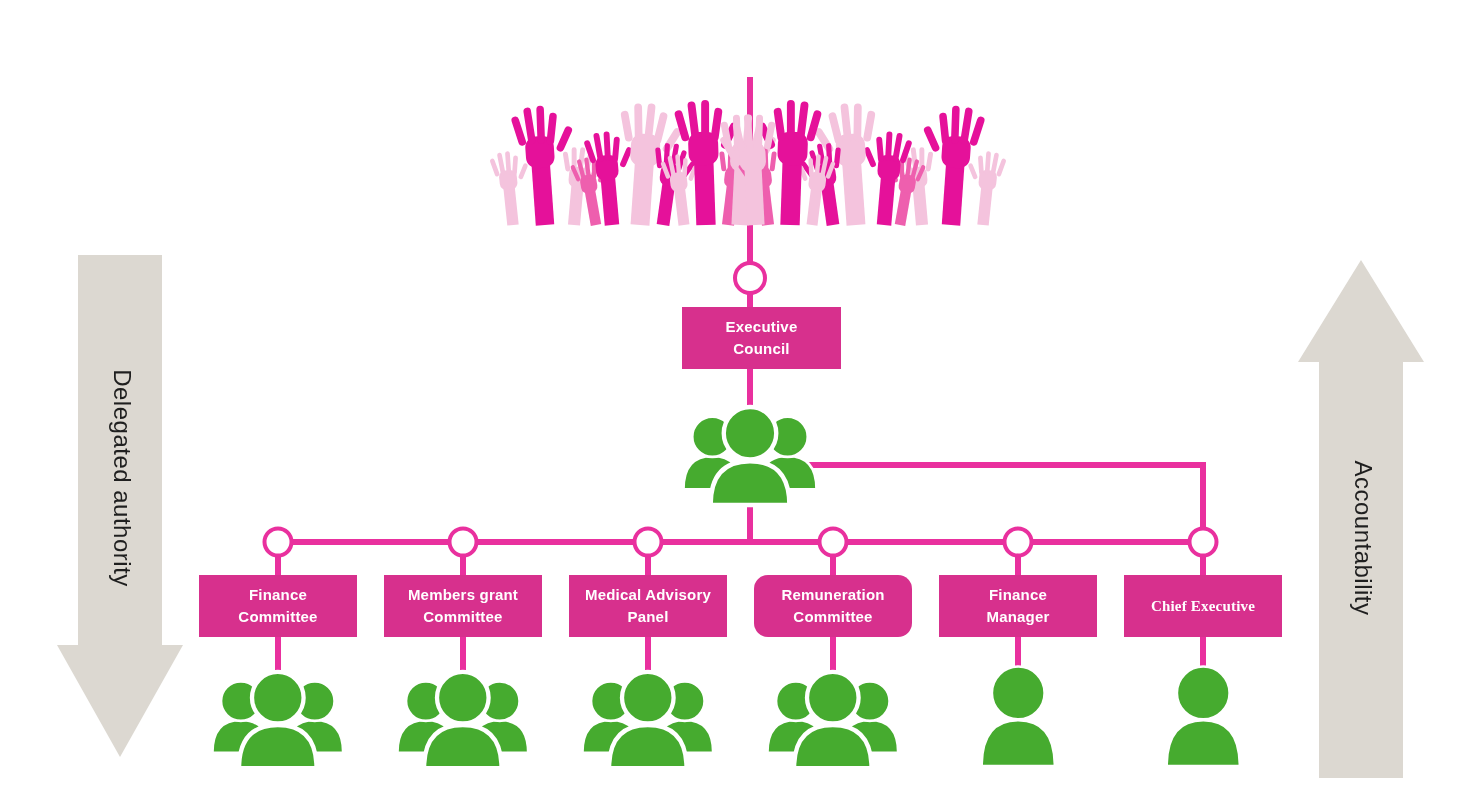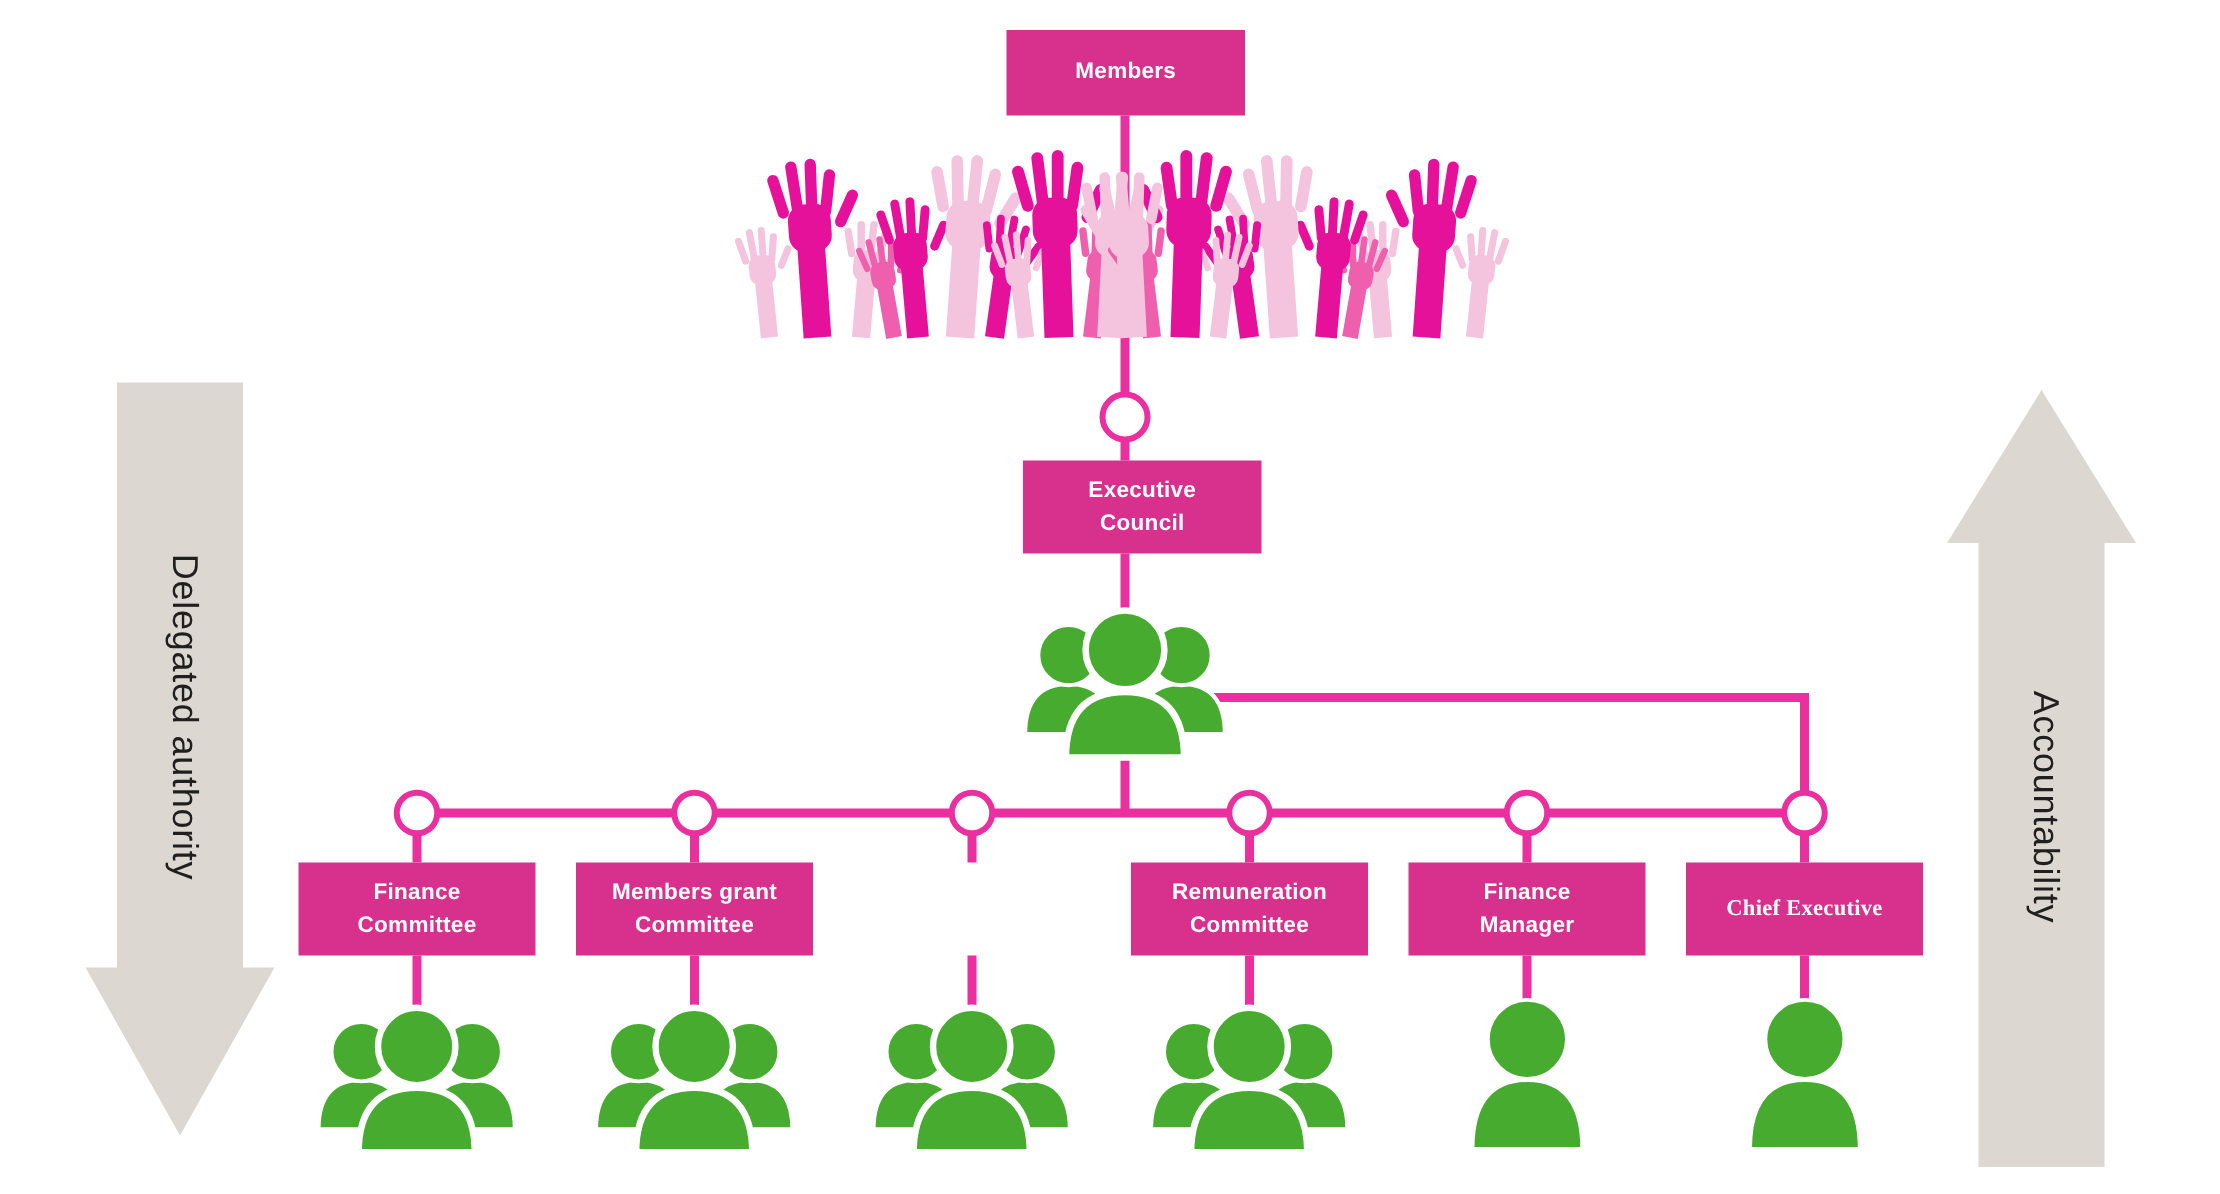--- a/index.html
+++ b/index.html
@@ -21,21 +21,21 @@
   .node{
     position:absolute;background:var(--box-pink);color:var(--box-text);
     display:flex;align-items:center;justify-content:center;text-align:center;
     font-weight:700;font-size:15px;line-height:1.5;letter-spacing:.2px;
     white-space:pre-line;
   }
   .node.members{left:671px;top:20px;width:159px;height:57px;}
   .node.exec{left:671px;top:307px;width:159px;height:62px;margin-left:11px;}
   .node.child{top:575px;width:158px;height:62px;}
   .c0{left:199px;} .c1{left:384px;} .c2{left:569px;}
-  .c3{left:754px;} .c4{left:939px;} .c5{left:1124px;font-family:Liberation Serif, serif;}
+  .c3{left:754px;border-radius:14px;} .c4{left:939px;} .c5{left:1124px;font-family:Liberation Serif, serif;}
   
   .arrow-label{
     position:absolute;width:400px;height:32px;text-align:center;
     font-size:24px;color:var(--arrow-text);letter-spacing:.5px;
     transform:rotate(90deg);
   }
   .arrow-label.left{left:-80px;top:462px;}
   .arrow-label.right{left:1161px;top:522px;}
 </style>
 </head>
@@ -122,27 +122,28 @@
       <use href="#ppl-group" transform="translate(680,400) scale(0.875)"></use>
       <use href="#ppl-group" transform="translate(209,665) scale(0.86)"></use>
       <use href="#ppl-group" transform="translate(394,665) scale(0.86)"></use>
       <use href="#ppl-group" transform="translate(579,665) scale(0.86)"></use>
       <use href="#ppl-group" transform="translate(764,665) scale(0.86)"></use>
       <use href="#ppl-single" transform="translate(980,664) scale(0.85)"></use>
       <use href="#ppl-single" transform="translate(1165,664) scale(0.85)"></use>
     </g>
   </svg>
 
-  <div class="node members">Members</div>
   <div class="node exec">Executive
 Council</div>
   <div class="node child c0">Finance
 Committee</div>
   <div class="node child c1">Members grant
 Committee</div>
+  <div class="node child c2">Medical Advisory
+Panel</div>
   <div class="node child c3">Remuneration
 Committee</div>
   <div class="node child c4">Finance
 Manager</div>
   <div class="node child c5">Chief Executive</div>
 
   <div class="arrow-label left">Delegated authority</div>
   <div class="arrow-label right">Accountability</div>
 
 </div>

